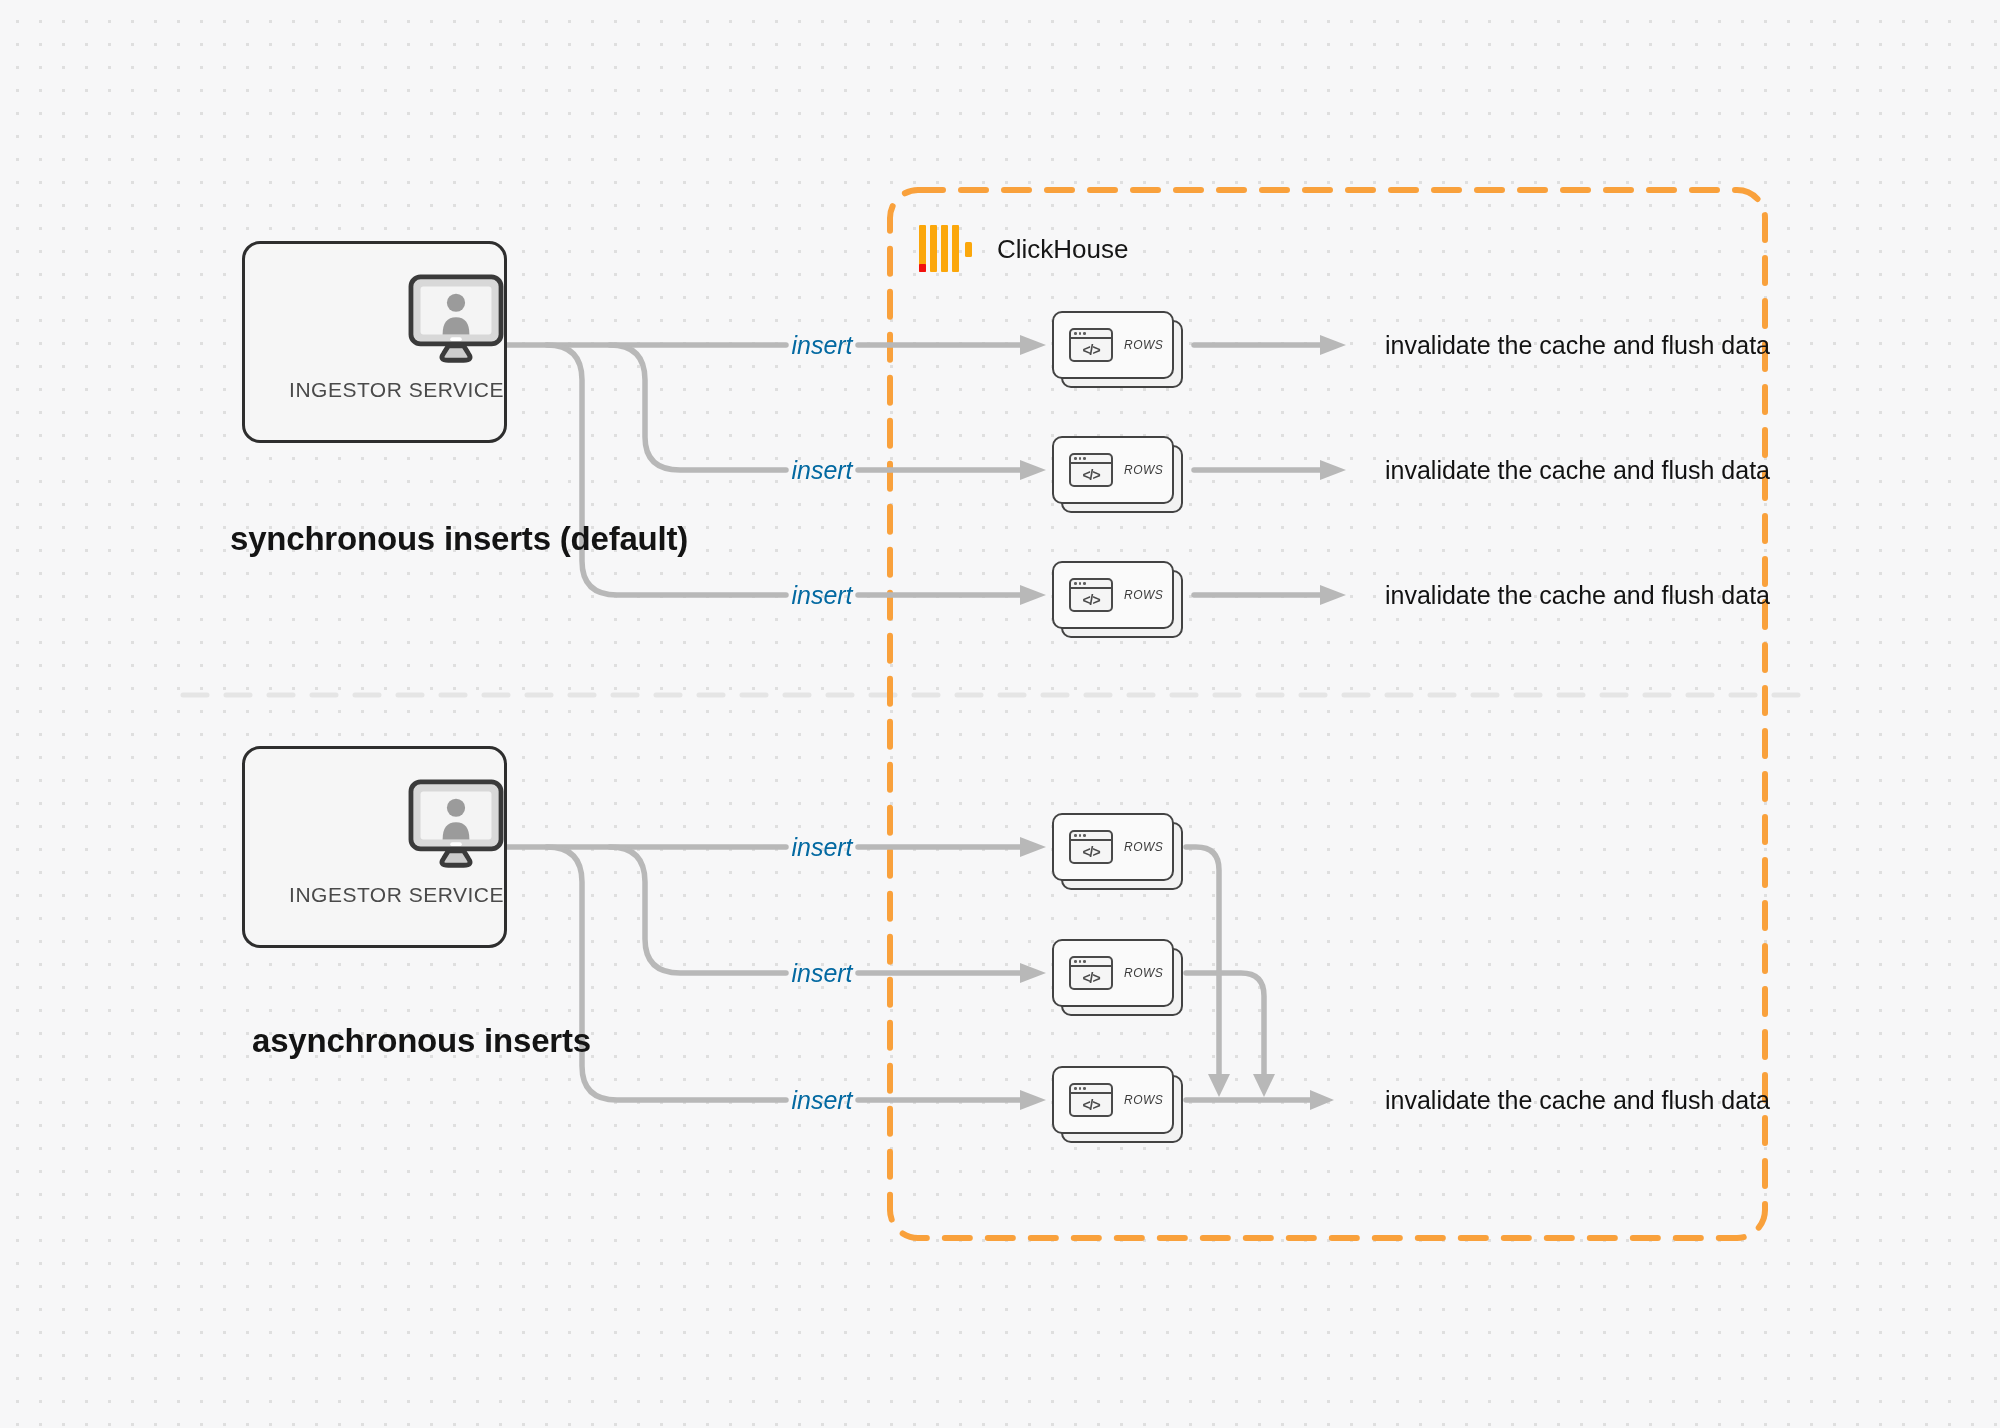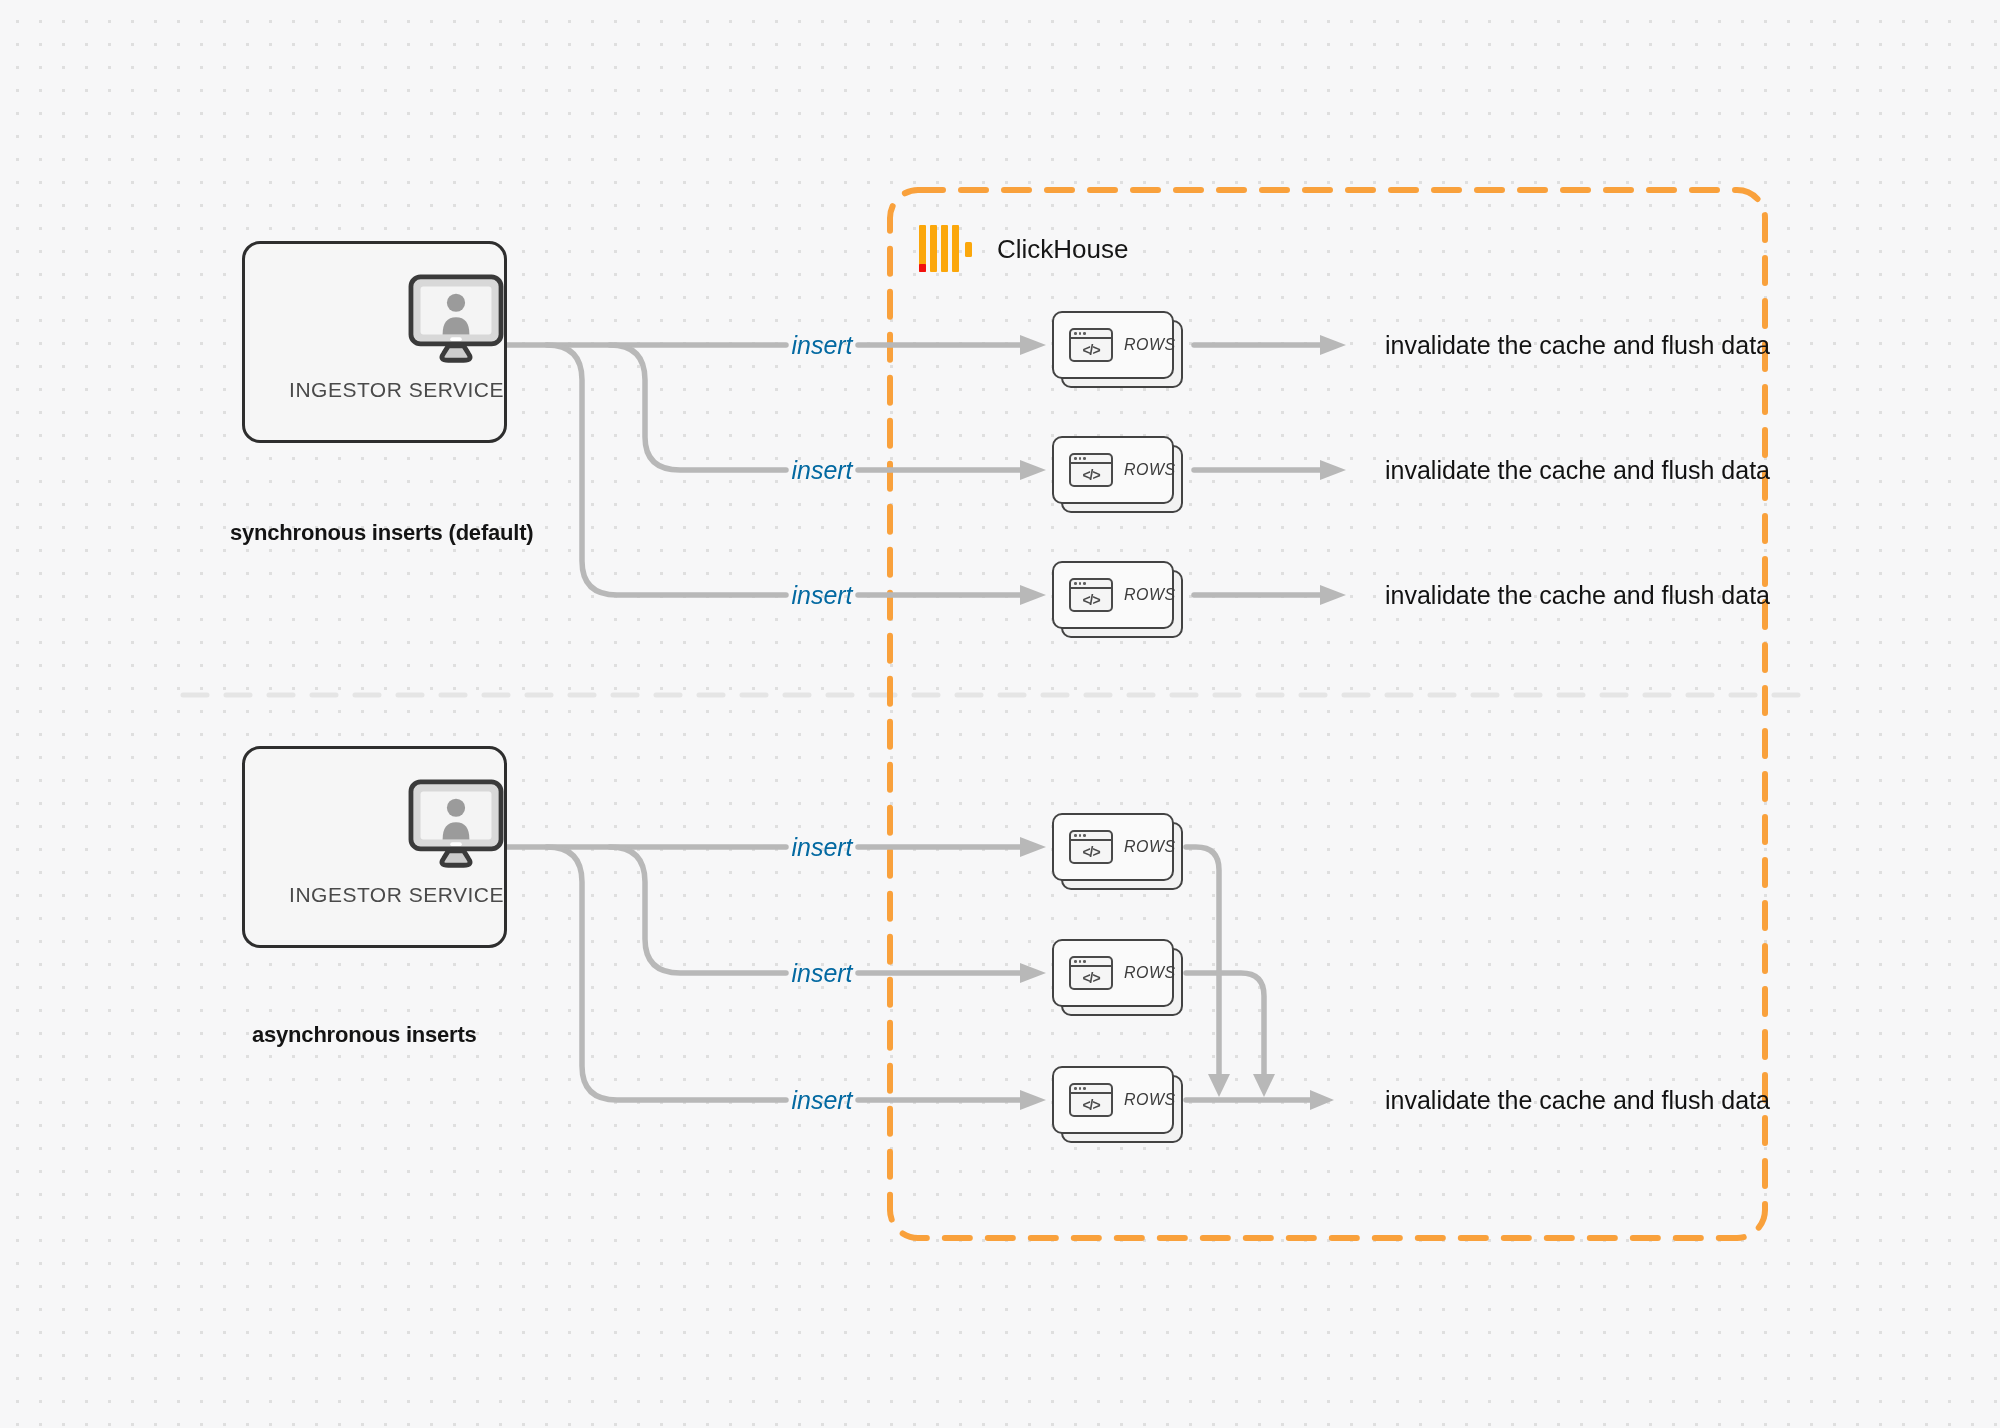--- a/index.html
+++ b/index.html
@@ -34,39 +34,39 @@
   .ingestor{
     left:242px;width:265px;height:202px;
     background:#F6F6F6;border:3.5px solid #2E2E2E;border-radius:18px;
     display:flex;flex-direction:column;align-items:flex-end;
     padding-top:30px;
   }
   .ingestor .svc-label{
     margin-top:12px;font-size:21px;color:#4A4A4A;letter-spacing:0.5px;white-space:nowrap;
   }
 
-  .caption{font-size:22px;font-weight:700;color:#141414;white-space:nowrap;letter-spacing:-0.2px;}
+  .caption{font-size:33px;font-weight:700;color:#141414;white-space:nowrap;letter-spacing:-0.2px;}
 
   
   .brand{left:919px;top:225px;display:flex;align-items:center;gap:24px;}
   .brand-label{font-size:26px;font-weight:500;color:#161616;white-space:nowrap;}
 
   
   .card{width:122px;height:68px;}
   .card-back,.card-front{
     position:absolute;width:122px;height:68px;border-radius:10px;
     border:2.5px solid #434343;
   }
   .card-back{left:9px;top:9px;background:#F2F2F2;}
   .card-front{left:0;top:0;background:#FAFAFA;display:flex;align-items:center;padding-left:15px;gap:11px;}
   .win{width:44px;height:34px;border:2px solid #4A4A4A;border-radius:5px;background:#F5F5F5;display:flex;flex-direction:column;flex-shrink:0;}
   .win-bar{height:9px;border-bottom:2px solid #4A4A4A;display:flex;align-items:center;gap:2px;padding-left:3px;}
   .win-dot{width:2.5px;height:2.5px;border-radius:50%;background:#5E5E5E;}
   .win-body{flex:1;display:flex;align-items:center;justify-content:center;font-size:14px;font-weight:700;color:#4A4A4A;letter-spacing:-1px;}
-  .rows-label{font-style:italic;font-size:16px;color:#3B3B3B;letter-spacing:0.5px;}
+  .rows-label{font-style:italic;font-size:12px;color:#3B3B3B;letter-spacing:0.5px;}
 
   .lbl-insert{transform:translate(-50%,-50%);font-size:25px;color:#0369a1;white-space:nowrap;font-style:italic;}
   .lbl-result{transform:translateY(-50%);font-size:25px;color:#121212;white-space:nowrap;margin-left:28px;}
 </style>
 </head>
 <body>
 
 <div class="stage">
 
   <svg class="connector-layer" viewBox="0 0 2000 1428">

